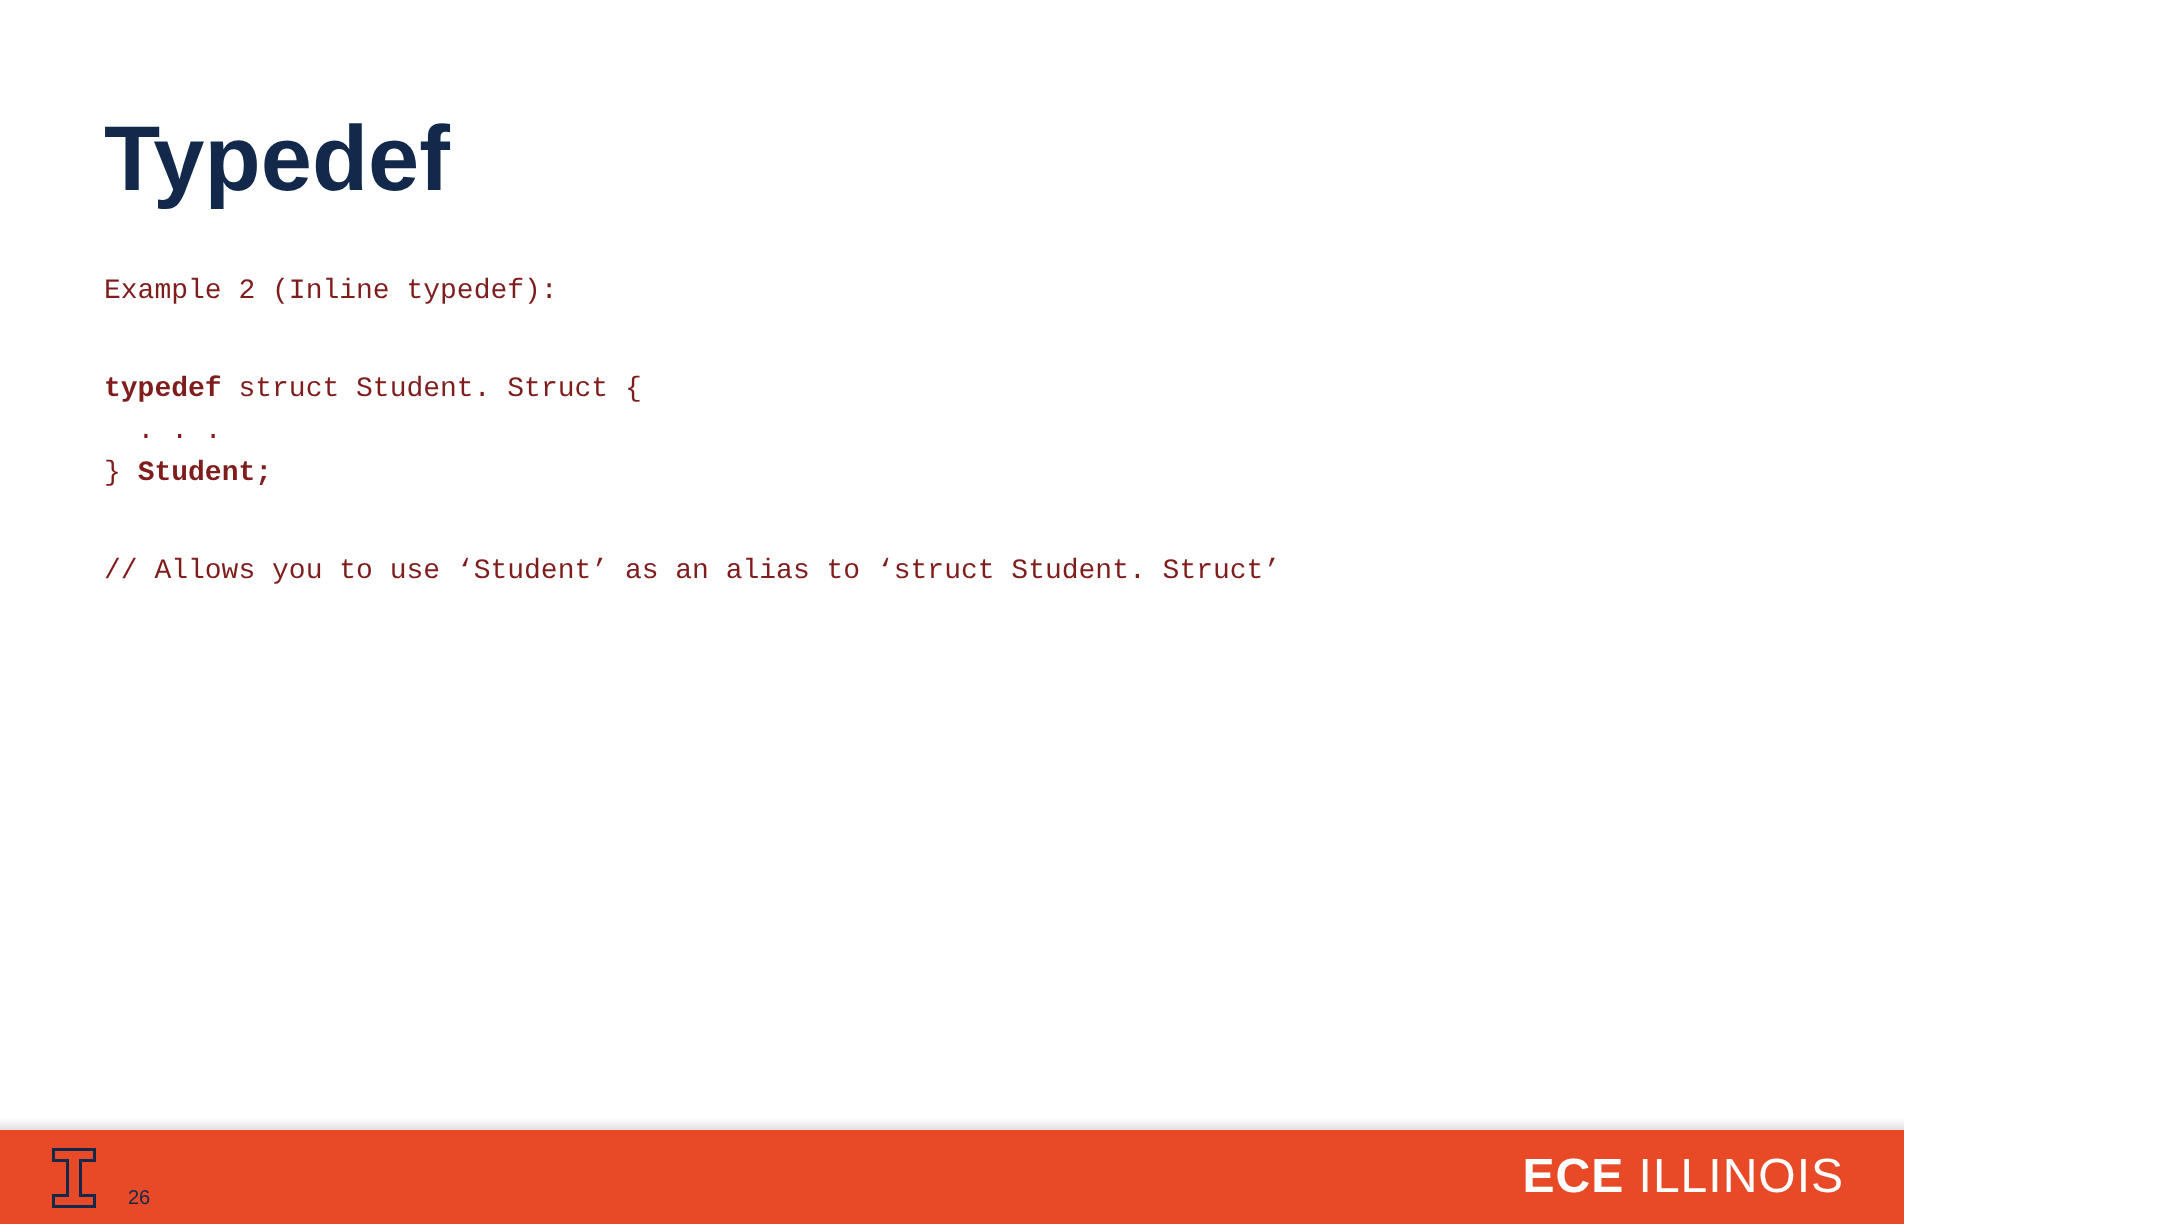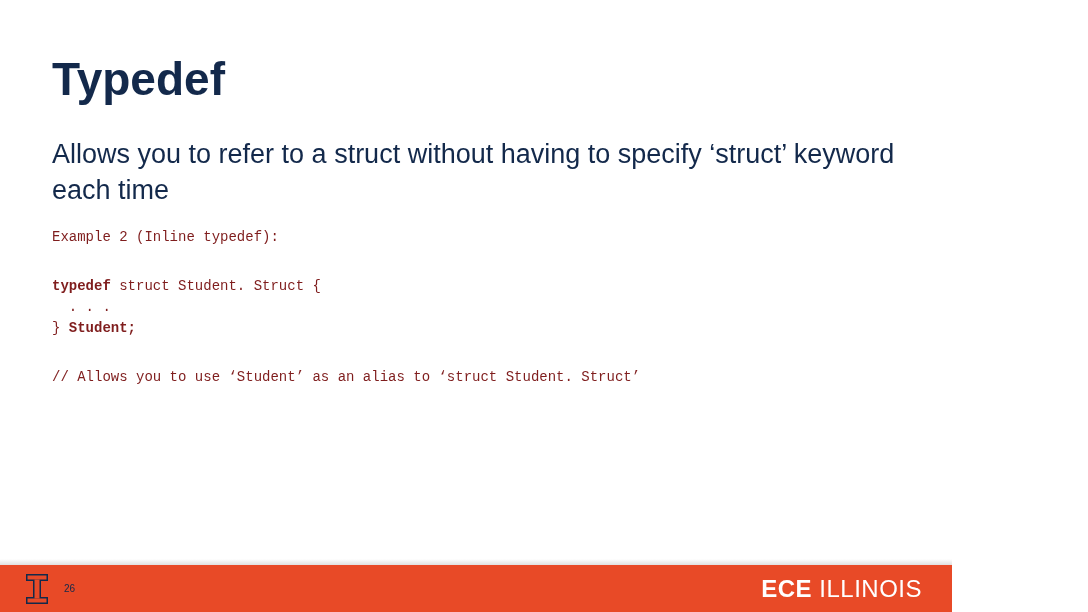--- a/index.html
+++ b/index.html
@@ -46,21 +46,21 @@
     height: 47px;
     background: #E84A27;
     display: flex;
     align-items: center;
     justify-content: space-between;
     padding-left: 24px;
     padding-right: 30px;
   }
   .footer-left {
     display: flex;
-    align-items: center;
+    align-items: flex-end;
     gap: 14px;
   }
   .block-i {
     width: 26px;
     height: 32px;
     position: relative;
   }
   .block-i svg { display: block; }
   .page-num {
     color: #13294B;
@@ -81,21 +81,20 @@
     height: 6px;
     background: linear-gradient(to bottom, rgba(0,0,0,0) 0%, rgba(0,0,0,0.12) 100%);
   }
 </style>
 </head>
 <body>
 
 <div class="slide">
   <div class="content">
     <h1 class="title">Typedef</h1>
-    <p class="desc">Allows you to refer to a struct without having to specify ‘struct’ keyword each time</p>
 
     <div class="code"><span>Example 2 (Inline typedef):</span>
 <span class="gap"></span><span class="bold">typedef</span><span> struct Student. Struct {</span>
 <span>  . . .</span>
 <span>} </span><span class="bold">Student;</span>
 <span class="gap"></span><span>// Allows you to use ‘Student’ as an alias to ‘struct Student. Struct’</span></div>
   </div>
 
   <div class="shadow-line"></div>
 

